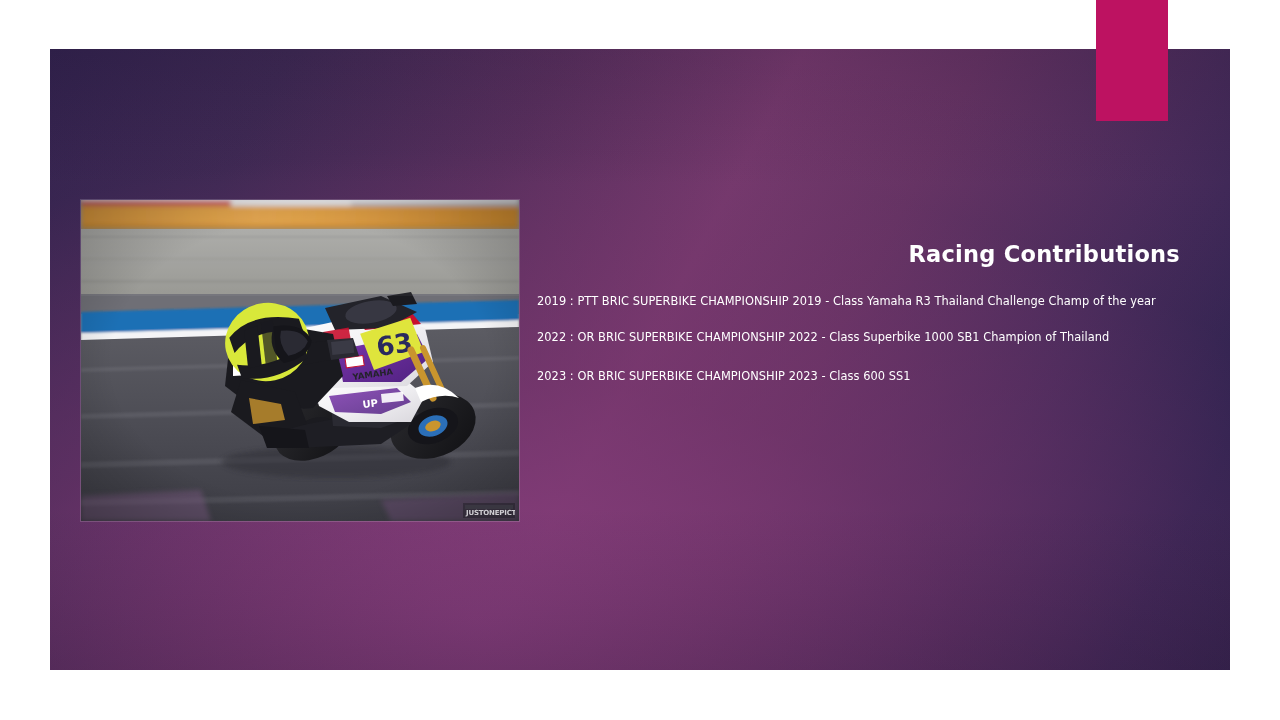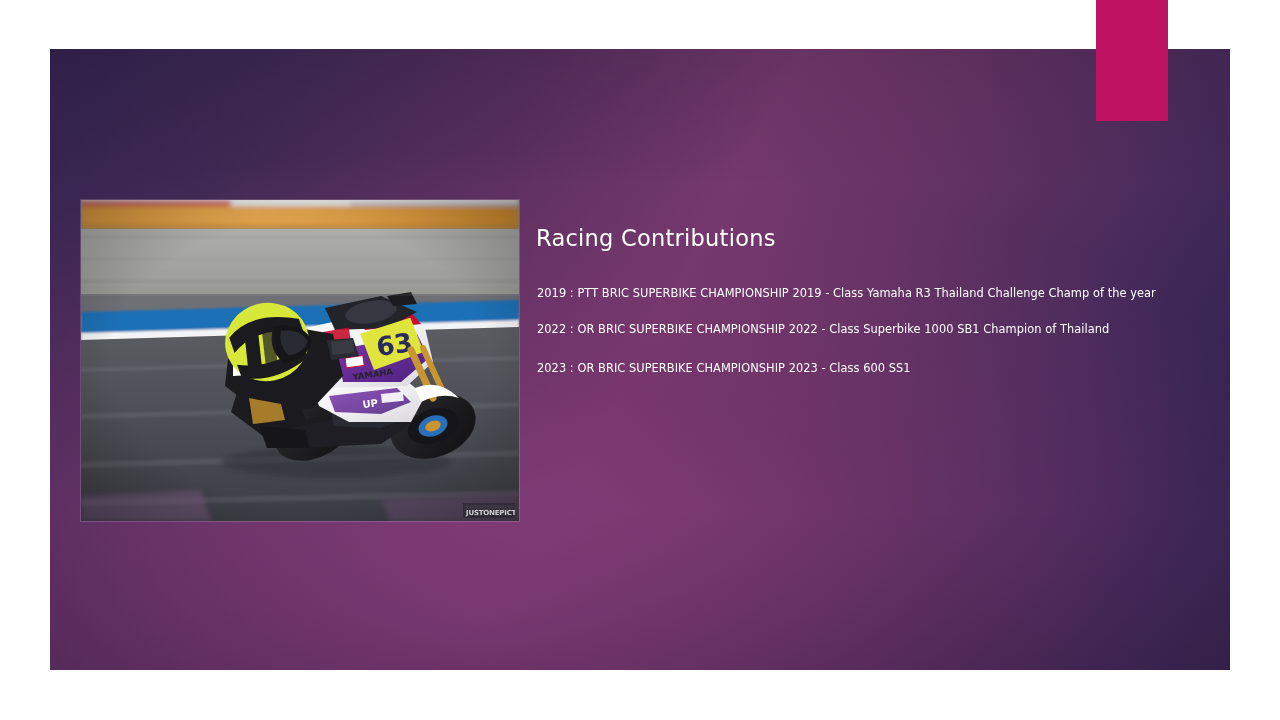--- a/index.html
+++ b/index.html
@@ -69,36 +69,37 @@
 
   
   .content {
     position: absolute;
     left: 536px;
     top: 224px;
     width: 660px;
     z-index: 6;
   }
   .title {
-    margin: 0;
+    margin: 16px;
     font-family: "DejaVu Sans", sans-serif;
-    font-weight: 400;
+    font-weight: 700;
     font-size: 22.5px;
     line-height: 28px;
     letter-spacing: 0.25px;
     color: #ffffff;
     white-space: nowrap;
+    text-align: right;
   }
   .bullets {
     margin: 0;
     padding: 0;
     list-style: none;
     position: absolute;
     left: 1px;
-    top: 60px;
+    top: 68px;
     width: 660px;
   }
   .bullet {
     margin: 0 0 16.6px 0;
     font-family: "DejaVu Sans", sans-serif;
     font-weight: 400;
     font-size: 11.4px;
     line-height: 19px;
     letter-spacing: 0.05px;
     color: #ffffff;

